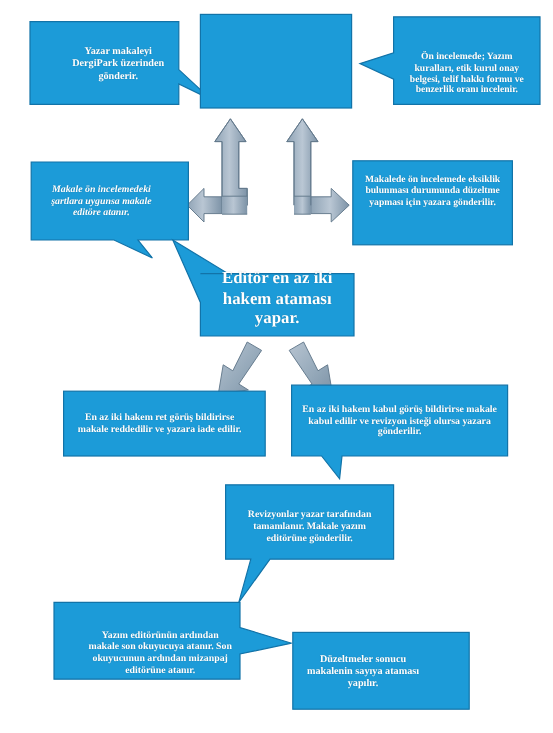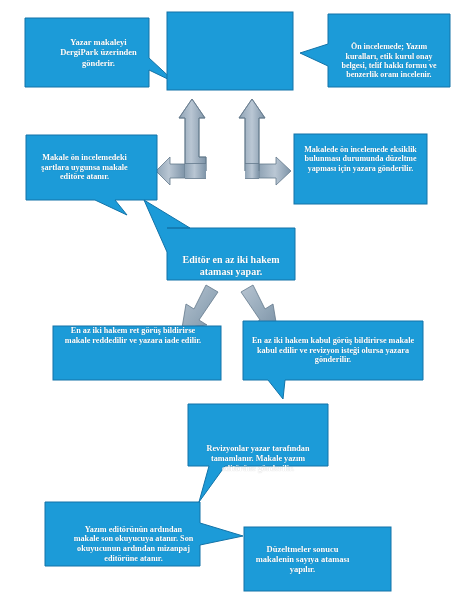--- a/index.html
+++ b/index.html
@@ -112,56 +112,56 @@
   <svg class="shape-svg" width="461" height="611" viewBox="0 0 461 611" xmlns="http://www.w3.org/2000/svg">
     <path d="M 328,14 L 450,14 L 450,87 L 328,87 L 328,66 L 300,53 L 328,44 Z" fill="#1C9BD8" stroke="#1273A8" stroke-width="1"></path>
   </svg>
   <div class="callout" style="left:328px; top:14px; width:122px; height:94px; font-size:8px;">
     <span class="txt">Ön incelemede; Yazım kuralları, etik kurul onay belgesi, telif hakkı formu ve benzerlik oranı incelenir.</span>
   </div>
 
   <svg class="shape-svg" width="461" height="611" viewBox="0 0 461 611" xmlns="http://www.w3.org/2000/svg">
     <path d="M 26,135 L 157,135 L 157,200 L 115,200 L 127,215 L 95,200 L 26,200 Z" fill="#1C9BD8" stroke="#1273A8" stroke-width="1"></path>
   </svg>
-  <div class="callout" style="left:26px; top:135px; width:117px; height:65px; font-size:8.2px;">
+  <div class="callout" style="left:26px; top:135px; width:117px; height:65px; font-size:8.2px;font-style:italic;">
     <span class="txt">Makale ön incelemedeki şartlara uygunsa makale editöre atanır.</span>
   </div>
 
   <svg class="shape-svg" width="461" height="611" viewBox="0 0 461 611" xmlns="http://www.w3.org/2000/svg">
     <rect x="294" y="134" width="133" height="70" fill="#1C9BD8" stroke="#1273A8" stroke-width="1"></rect>
   </svg>
   <div class="callout" style="left:294px; top:134px; width:133px; height:50px; font-size:8px;">
     <span class="txt">Makalede ön incelemede eksiklik bulunması durumunda düzeltme yapması için yazara gönderilir.</span>
   </div>
 
   <svg class="shape-svg" width="461" height="611" viewBox="0 0 461 611" xmlns="http://www.w3.org/2000/svg">
     <path d="M 167,228 L 295,228 L 295,280 L 167,280 L 167,252 L 144,200 L 190,228 Z" fill="#1C9BD8" stroke="#1273A8" stroke-width="1"></path>
   </svg>
-  <div class="callout" style="left:167px; top:240px; width:128px; height:52px; font-size:10px;">
+  <div class="callout" style="left:167px; top:224px; width:128px; height:52px; font-size:14px;">
     <span class="txt">Editör en az iki hakem ataması yapar.</span>
   </div>
 
   <svg class="shape-svg" width="461" height="611" viewBox="0 0 461 611" xmlns="http://www.w3.org/2000/svg">
     <rect x="53" y="326" width="168" height="54" fill="#1C9BD8" stroke="#1273A8" stroke-width="1"></rect>
   </svg>
-  <div class="callout" style="left:53px; top:309px; width:160px; height:54px; font-size:8.2px;">
+  <div class="callout" style="left:53px; top:326px; width:160px; height:54px; font-size:8.2px;">
     <span class="txt">En az iki hakem ret görüş bildirirse makale reddedilir ve yazara iade edilir.</span>
   </div>
 
   <svg class="shape-svg" width="461" height="611" viewBox="0 0 461 611" xmlns="http://www.w3.org/2000/svg">
     <path d="M 243,321 L 423,321 L 423,380 L 285,380 L 283,399 L 268,380 L 243,380 Z" fill="#1C9BD8" stroke="#1273A8" stroke-width="1"></path>
   </svg>
   <div class="callout" style="left:243px; top:321px; width:180px; height:59px; font-size:8.2px;">
     <span class="txt">En az iki hakem kabul görüş bildirirse makale kabul edilir ve revizyon isteği olursa yazara gönderilir.</span>
   </div>
 
   <svg class="shape-svg" width="461" height="611" viewBox="0 0 461 611" xmlns="http://www.w3.org/2000/svg">
     <path d="M 188,404 L 328,404 L 328,466 L 225,466 L 199,502 L 209,466 L 188,466 Z" fill="#1C9BD8" stroke="#1273A8" stroke-width="1"></path>
   </svg>
-  <div class="callout" style="left:188px; top:428px; width:140px; height:62px; font-size:8.2px;">
+  <div class="callout" style="left:188px; top:408px; width:140px; height:62px; font-size:8.2px;">
     <span class="txt">Revizyonlar yazar tarafından tamamlanır. Makale yazım editörüne gönderilir.</span>
   </div>
 
   <svg class="shape-svg" width="461" height="611" viewBox="0 0 461 611" xmlns="http://www.w3.org/2000/svg">
     <path d="M 45,502 L 200,502 L 200,523 L 243,536 L 200,545 L 200,566 L 45,566 Z" fill="#1C9BD8" stroke="#1273A8" stroke-width="1"></path>
   </svg>
   <div class="callout" style="left:45px; top:502px; width:155px; height:84px; font-size:8.2px;padding-left:28px;">
     <span class="txt">Yazım editörünün ardından makale son okuyucuya atanır. Son okuyucunun ardından mizanpaj editörüne atanır.</span>
   </div>
 

